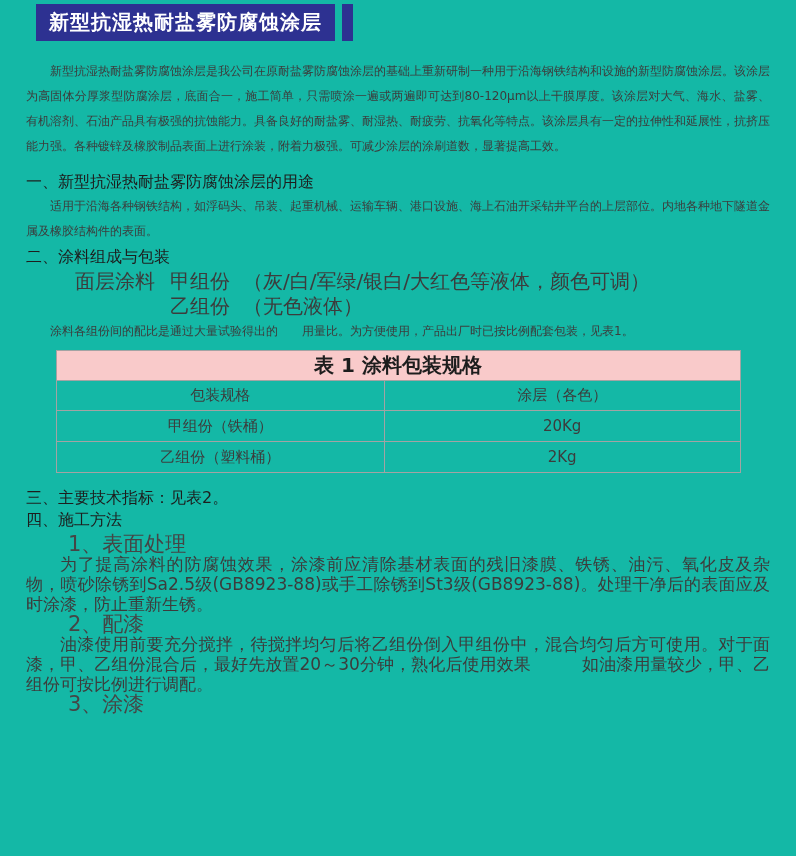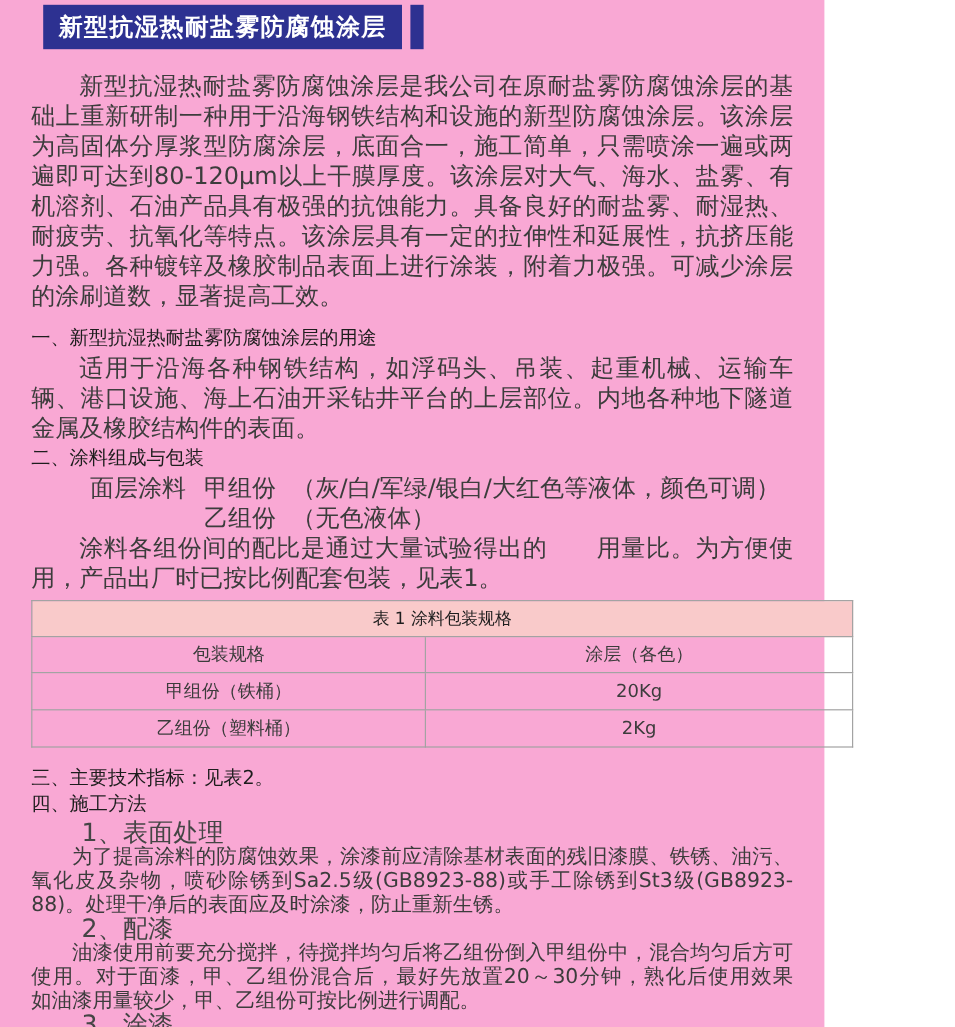--- a/index.html
+++ b/index.html
@@ -1,51 +1,51 @@
 <!DOCTYPE html>
 <html lang="zh"><head>
 <meta charset="utf-8">
 <style>
   html,body{margin:0;padding:0;background:#ffffff;}
   body{
     width:796px;height:856px;overflow:hidden;
     font-family:"DejaVu Sans","Liberation Sans",sans-serif;
     color:#3c3c3c;
   }
-  .page{width:687px;height:856px;box-sizing:border-box;padding:0 26px;background:#f9a8d4;}
+  .page{width:796px;height:856px;box-sizing:border-box;padding:0 26px;background:#14b8a6;}
 
   
   .title-row{display:flex;align-items:stretch;padding-top:4px;margin-left:10px;height:37px;}
   .title-bar{
     background:#2d3191;color:#ffffff;font-weight:bold;font-size:20px;line-height:24px;
     padding:6px 13px 7px 13px;letter-spacing:1px;white-space:nowrap;
   }
   .title-accent{width:11px;background:#2d3191;margin-left:7px;}
 
   
-  .para{margin:0;text-align:justify;font-size:20px;line-height:25px;}
+  .para{margin:0;text-align:justify;font-size:12px;line-height:25px;}
   .indent{text-indent:2em;}
   .intro-p{margin-top:18px;}
   h2.sec{margin:0;font-size:16px;line-height:25px;font-weight:normal;color:#1d1d1d;}
   h2.sec1{margin-top:10px;}
   h2.sec3{margin-top:14px;line-height:22px;}
   h2.sec4{line-height:22px;}
 
   
   .comp-row{font-size:20px;line-height:25px;padding-left:49px;white-space:nowrap;}
   .comp-c1{display:inline-block;width:95px;}
   .comp-c2{display:inline-block;width:73px;}
 
   
   table.pack{
     width:685px;margin:6px auto 0 auto;border-collapse:collapse;
     font-size:15px;color:#3c3c3c;table-layout:fixed;
   }
   table.pack td{border:1px solid #a3a3a3;text-align:center;padding:0;}
-  td.t-title{background:#f9caca;font-weight:normal;color:#1d1d1d;height:29px;font-size:14px;}
+  td.t-title{background:#f9caca;font-weight:bold;color:#1d1d1d;height:29px;font-size:20px;}
   td.t-head{height:29px;}
   td.t-cell{height:30px;}
   col.c1{width:48%;}
 
   
   .step-label{font-size:21px;line-height:20px;padding-left:2em;color:#454545;}
   .para-lower{margin:0;text-align:justify;font-size:17px;line-height:20px;text-indent:2em;}
   .step1-label{margin-top:3px;}
 </style>
 </head>

